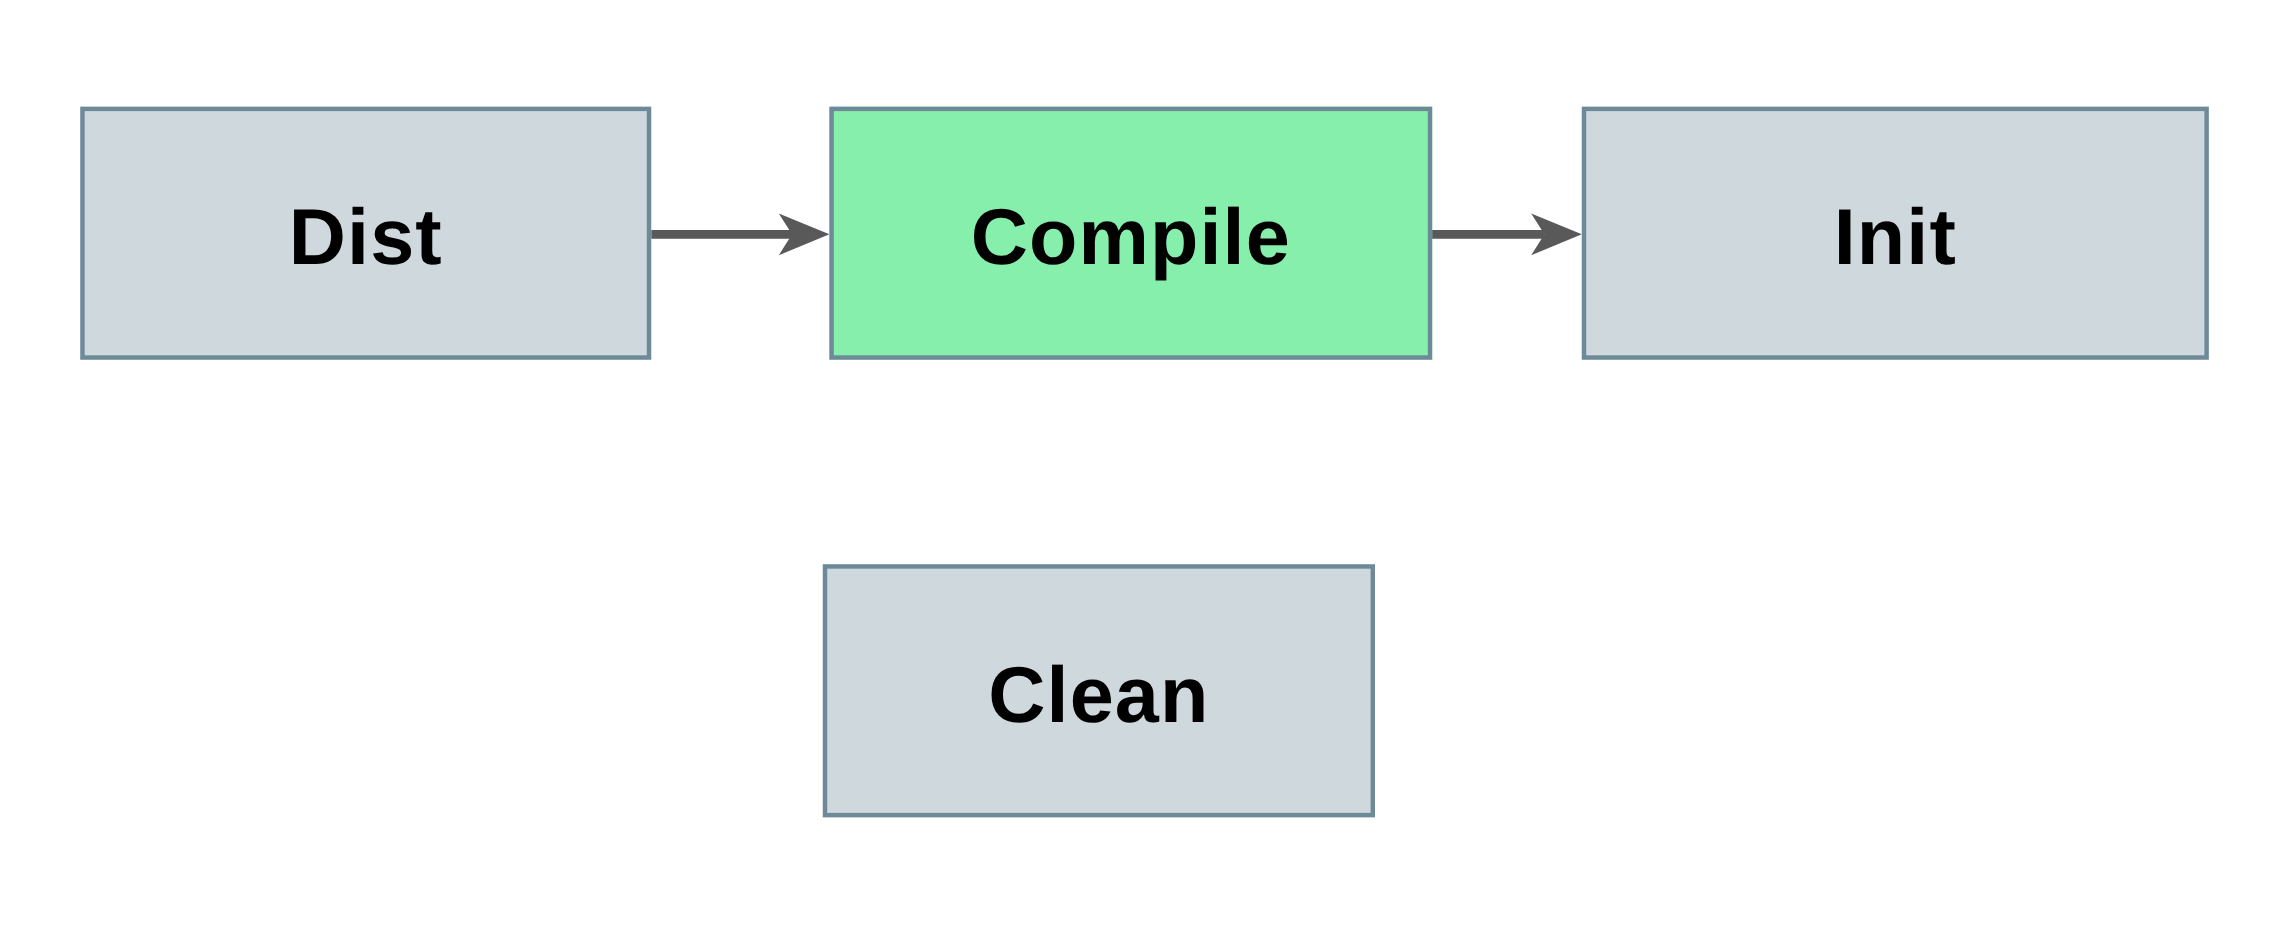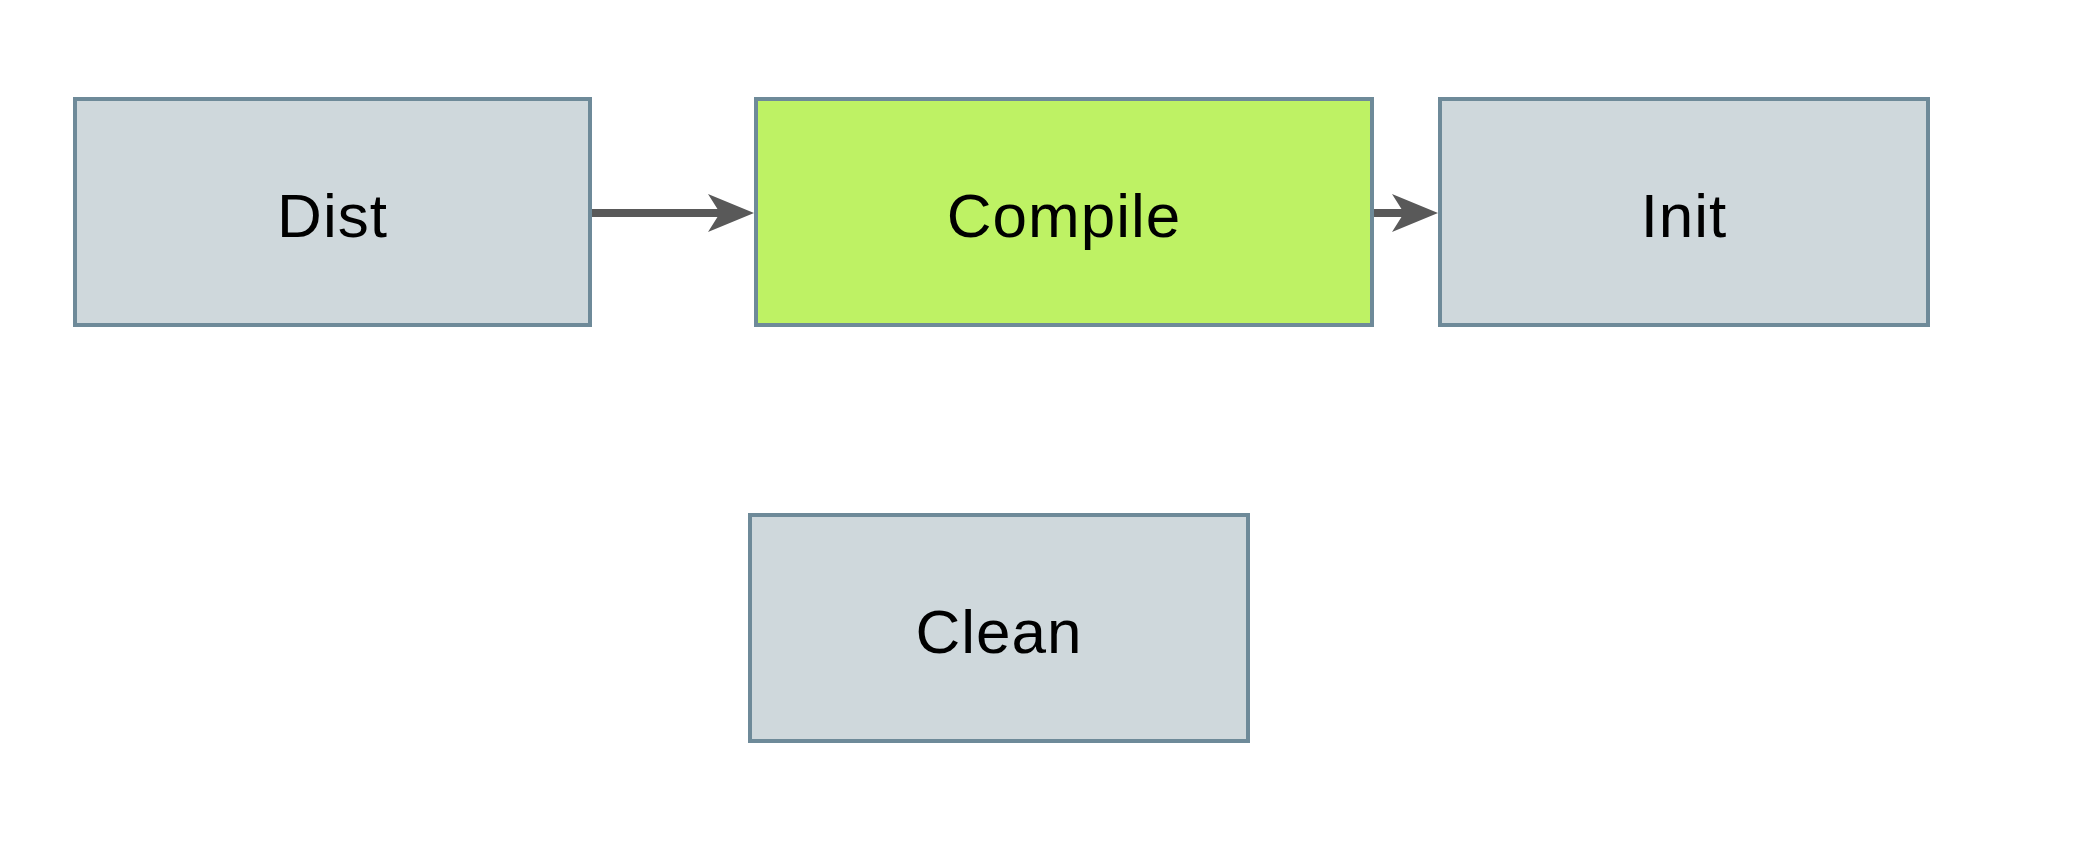--- a/index.html
+++ b/index.html
@@ -29,22 +29,22 @@
   .node {
     position: absolute;
     box-sizing: border-box;
     border-style: solid;
     border-width: 4px;
     display: flex;
     align-items: center;
     justify-content: center;
   }
   .node-label {
-    font-size: 62px;
-    font-weight: 400;
+    font-size: 72px;
+    font-weight: 700;
     letter-spacing: 1px;
     line-height: 1;
     transform: translateY(4px);
     white-space: nowrap;
   }
 </style>
 </head>
 <body>
 
 <div class="canvas" style="background: rgb(255, 255, 255);">
@@ -57,25 +57,25 @@
     <g>
       <line x1="1276" y1="213" x2="1404" y2="213" stroke="#595959" stroke-width="8"></line>
       <polygon points="1438,213 1392,194 1404,213 1392,232" fill="#595959"></polygon>
     </g>
   </svg>
 
   <div class="node" style="left: 73px; top: 97px; width: 519px; height: 230px; background: rgb(207, 216, 220); border-color: rgb(110, 138, 153); border-width: 4px;">
     <span class="node-label" style="color: rgb(0, 0, 0);">Dist</span>
   </div>
 
-  <div class="node" style="left: 754px; top: 97px; width: 620px; height: 230px; background: #bef264; border-color: rgb(110, 138, 153); border-width: 4px;">
+  <div class="node" style="left: 754px; top: 97px; width: 548px; height: 230px; background: #86efac; border-color: rgb(110, 138, 153); border-width: 4px;">
     <span class="node-label" style="color: rgb(0, 0, 0);">Compile</span>
   </div>
 
-  <div class="node" style="left: 1438px; top: 97px; width: 492px; height: 230px; background: rgb(207, 216, 220); border-color: rgb(110, 138, 153); border-width: 4px;">
+  <div class="node" style="left: 1438px; top: 97px; width: 570px; height: 230px; background: rgb(207, 216, 220); border-color: rgb(110, 138, 153); border-width: 4px;">
     <span class="node-label" style="color: rgb(0, 0, 0);">Init</span>
   </div>
 
   <div class="node" style="left: 748px; top: 513px; width: 502px; height: 230px; background: rgb(207, 216, 220); border-color: rgb(110, 138, 153); border-width: 4px;">
     <span class="node-label" style="color: rgb(0, 0, 0);">Clean</span>
   </div>
 
 </div>
 
 </body></html>

